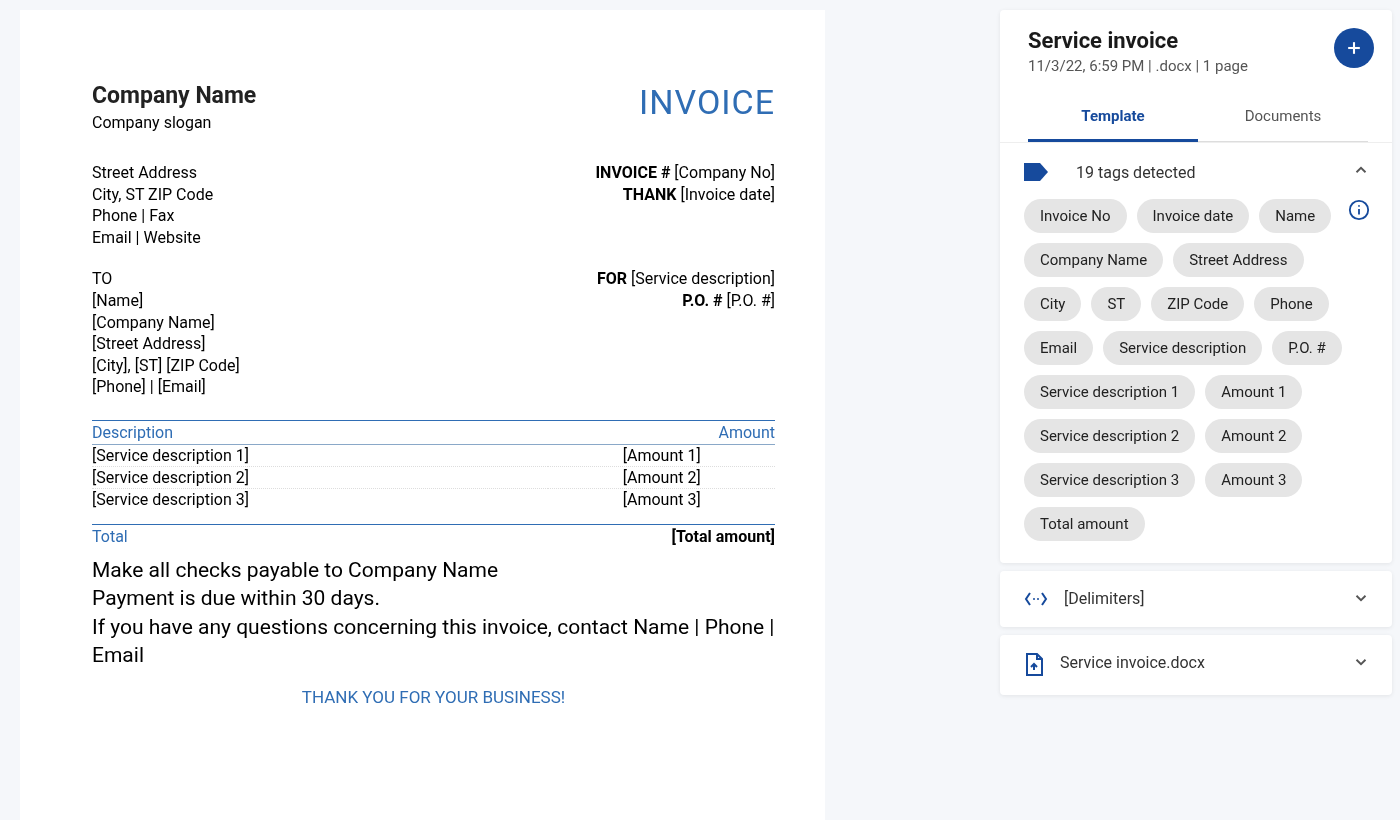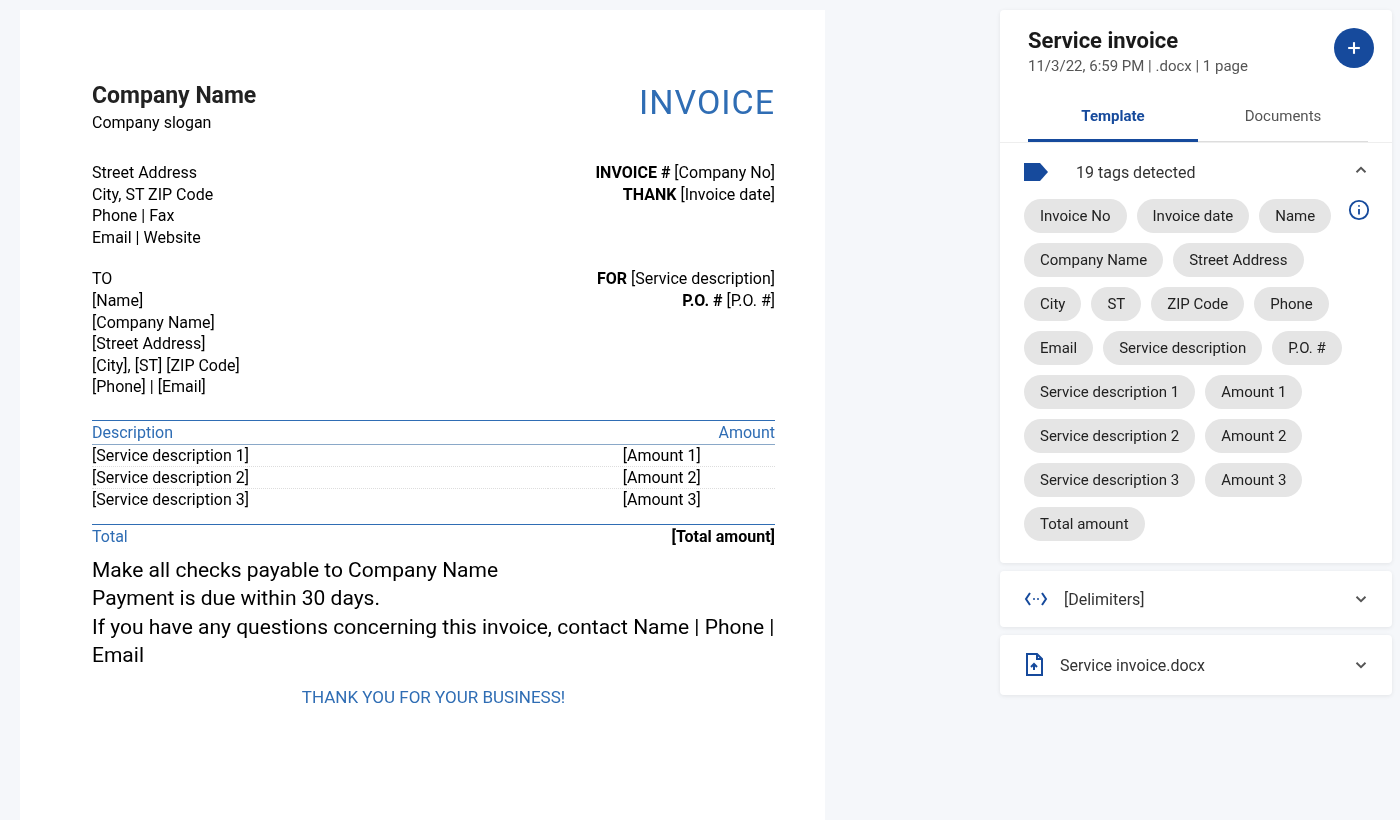--- a/index.html
+++ b/index.html
@@ -86,21 +86,21 @@
     .tags-head { display: flex; align-items: center; margin-bottom: 16px; }
     .tag-icon-wrap { width: 36px; display: flex; justify-content: flex-start; }
     .tags-title { font-size: 16px; color: #333; flex: 1; margin-left: 16px; }
     .chev { cursor: pointer; }
     .chips-row { display: flex; flex-wrap: wrap; gap: 10px 10px; position: relative; padding-right: 28px; }
     .chip {
       background: #e5e5e5; color: #222; border-radius: 18px;
       padding: 8px 16px; font-size: 15px; cursor: pointer;
     }
     .info-icon { position: absolute; top: 0; right: 0; cursor: pointer; }
-    .collapsible { padding: 18px 22px 18px 24px; display: flex; align-items: center; cursor: pointer; }
+    .collapsible { padding: 18px 22px 18px 24px; display: flex; cursor: pointer; }
     .collapsible-label { flex: 1; margin-left: 16px; font-size: 16px; color: #333; }
   </style>
 </head>
 <body>
 
 <div class="document-pane">
   <div class="document">
     <div class="doc-header">
       <div>
         <div class="company-name">Company Name</div>

